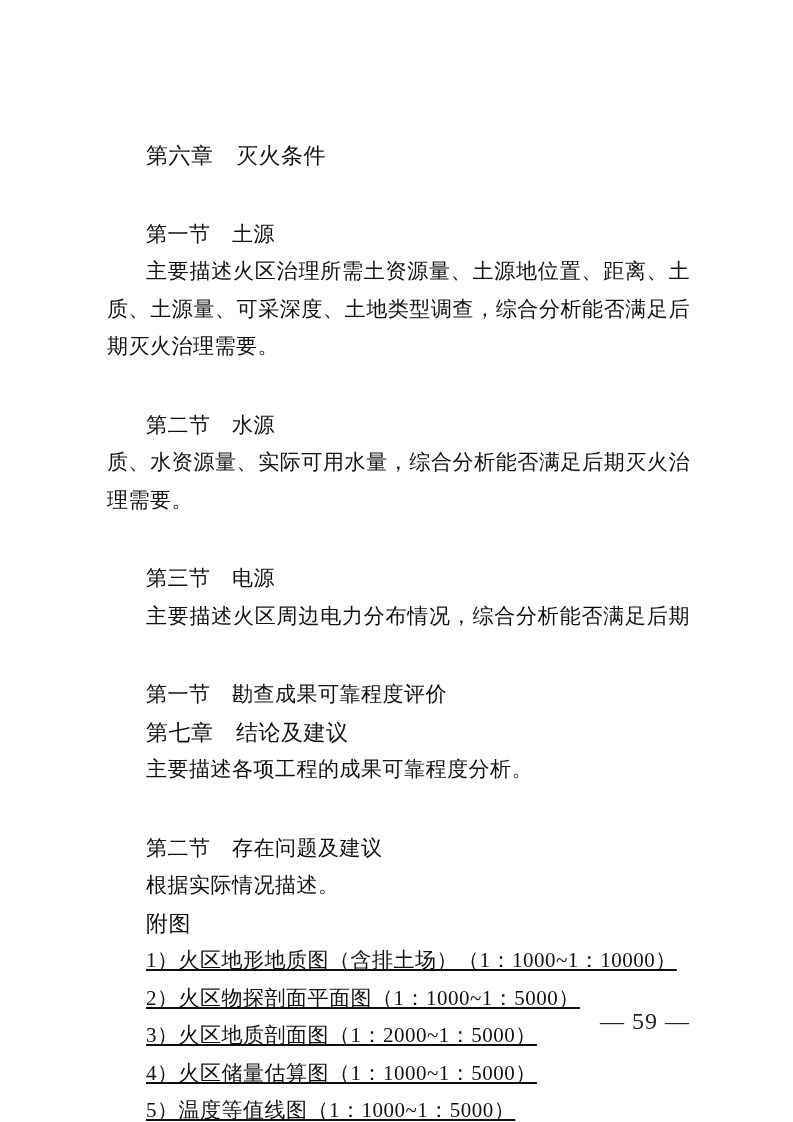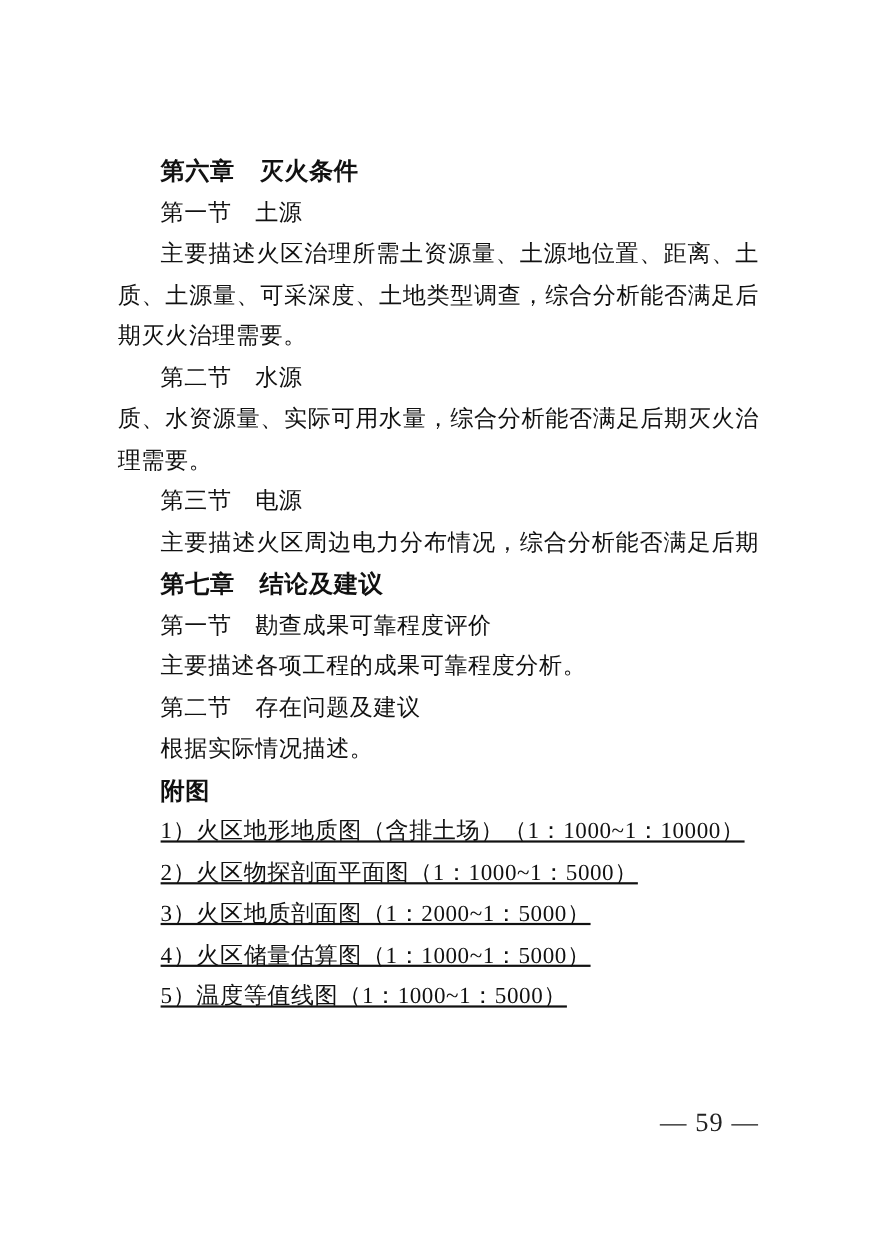--- a/index.html
+++ b/index.html
@@ -25,27 +25,28 @@
   .line {
     height: 37.5px;
     line-height: 37.5px;
     font-size: 21px;
     letter-spacing: 0.5px;
     white-space: nowrap;
   }
   
   .l-chapter {
     font-family: "Liberation Sans", sans-serif;
-    font-weight: 700;
+    font-weight: 400;
     font-size: 22px;
     padding-left: 39px;
   }
   
   .l-section {
     padding-left: 39px;
+    margin-top: 41px;
   }
   
   .l-first {
     padding-left: 39px;
     white-space: normal;
     text-align: justify;
     text-align-last: justify;
     text-justify: inter-character;
   }
   
@@ -86,22 +87,22 @@
     <div class="line l-chapter">第六章　灭火条件</div>
     <div class="line l-section">第一节　土源</div>
     <div class="line l-first">主要描述火区治理所需土资源量、土源地位置、距离、土</div>
     <div class="line l-fill">质、土源量、可采深度、土地类型调查，综合分析能否满足后</div>
     <div class="line l-left">期灭火治理需要。</div>
     <div class="line l-section">第二节　水源</div>
     <div class="line l-fill">质、水资源量、实际可用水量，综合分析能否满足后期灭火治</div>
     <div class="line l-left">理需要。</div>
     <div class="line l-section">第三节　电源</div>
     <div class="line l-first">主要描述火区周边电力分布情况，综合分析能否满足后期</div>
+    <div class="line l-section">第一节　勘查成果可靠程度评价</div>
     <div class="line l-chapter">第七章　结论及建议</div>
-    <div class="line l-section">第一节　勘查成果可靠程度评价</div>
     <div class="line l-indent">主要描述各项工程的成果可靠程度分析。</div>
     <div class="line l-section">第二节　存在问题及建议</div>
     <div class="line l-indent">根据实际情况描述。</div>
     <div class="line l-chapter">附图</div>
     <div class="line l-list">1）火区地形地质图（含排土场）（1：1000~1：10000）</div>
     <div class="line l-list">2）火区物探剖面平面图（1：1000~1：5000）</div>
     <div class="line l-list">3）火区地质剖面图（1：2000~1：5000）</div>
     <div class="line l-list">4）火区储量估算图（1：1000~1：5000）</div>
     <div class="line l-list">5）温度等值线图（1：1000~1：5000）</div>
   </div>

